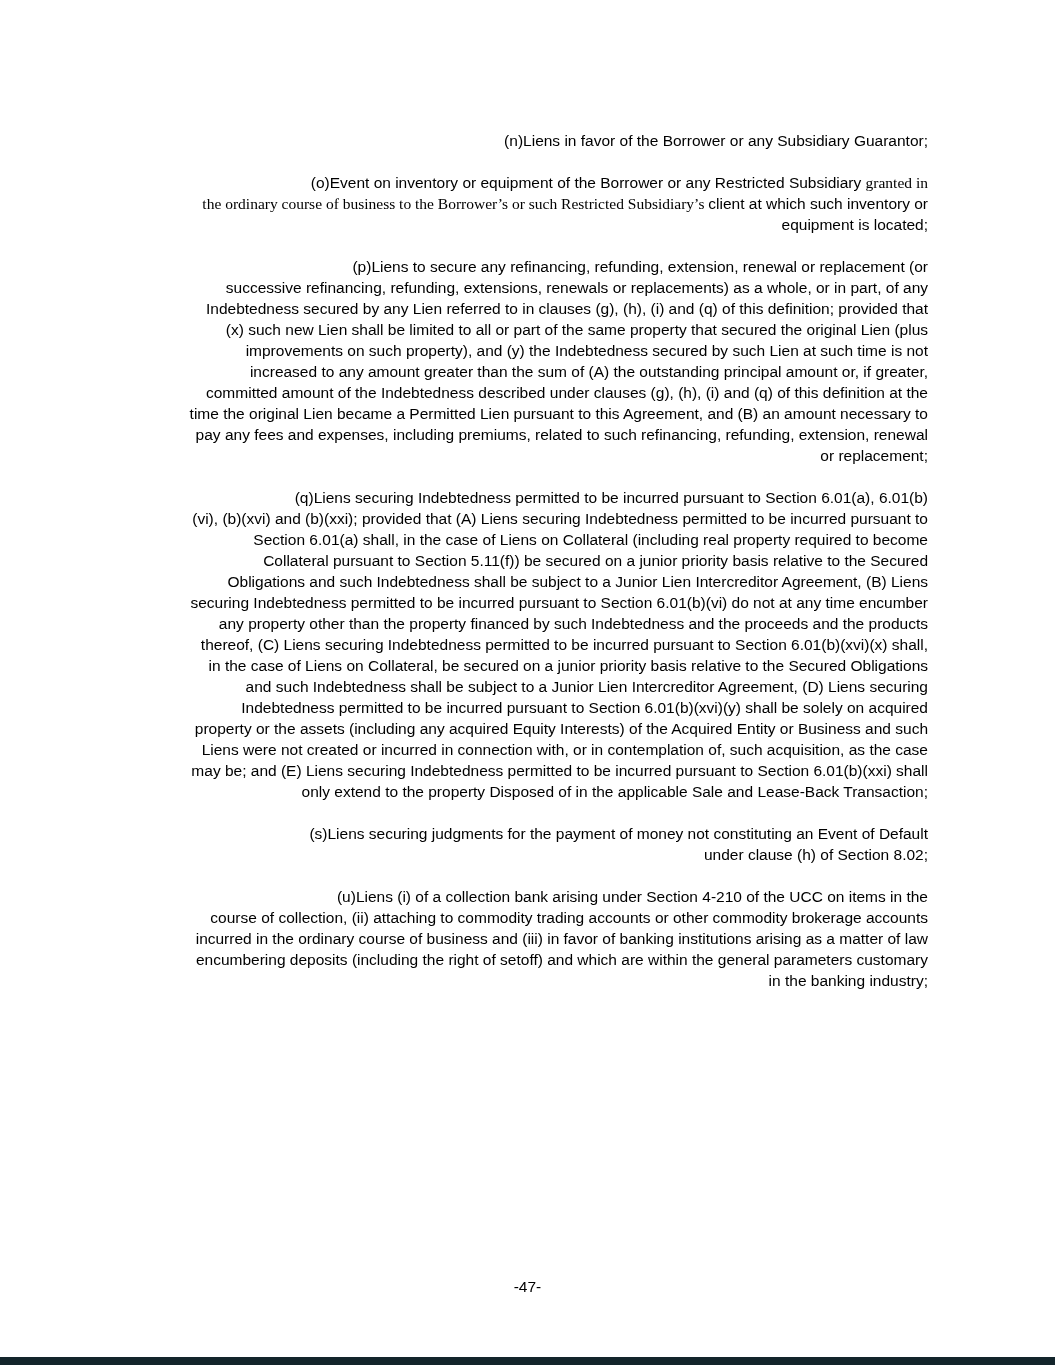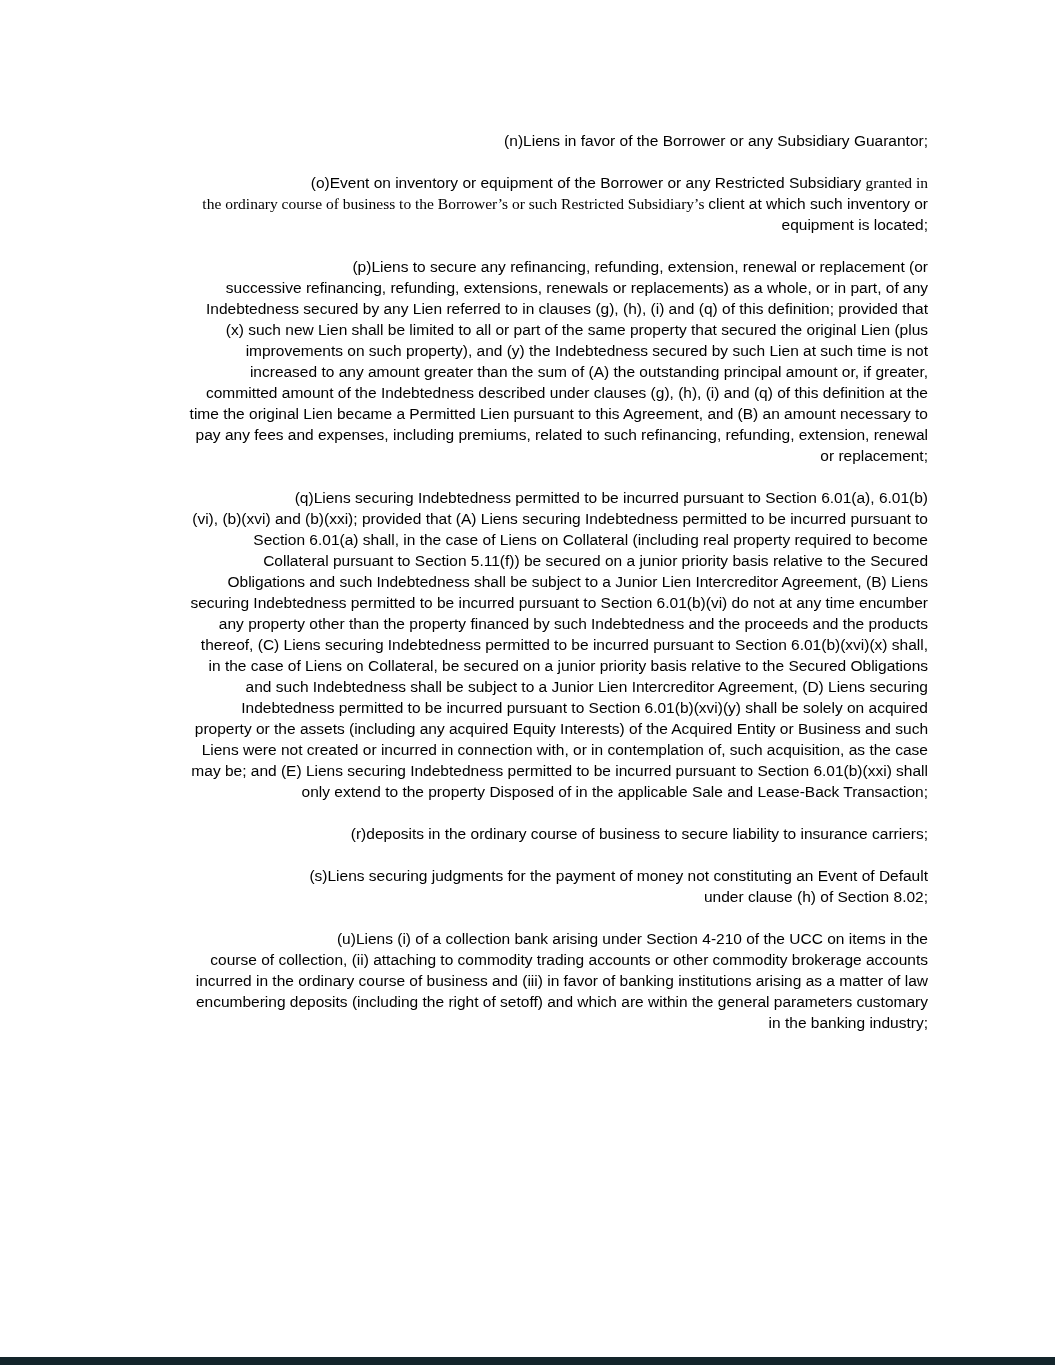--- a/index.html
+++ b/index.html
@@ -59,18 +59,18 @@
 </style>
 </head>
 <body>
 
 <div class="page">
   <div class="content">
       <p class="para"><span class="plabel">(n)</span><span>Liens in favor of the Borrower or any Subsidiary Guarantor;</span></p>
       <p class="para"><span class="plabel">(o)</span><span>Event on inventory or equipment of the Borrower or any Restricted Subsidiary </span><span class="serif">granted in the ordinary course of business to the Borrower’s or such Restricted Subsidiary’s </span><span>client at which such inventory or equipment is located;</span></p>
       <p class="para"><span class="plabel">(p)</span><span>Liens to secure any refinancing, refunding, extension, renewal or replacement (or successive refinancing, refunding, extensions, renewals or replacements) as a whole, or in part, of any Indebtedness secured by any Lien referred to in clauses (g), (h), (i) and (q) of this definition; </span><span class="u">provided</span><span> that (x) such new Lien shall be limited to all or part of the same property that secured the original Lien (plus improvements on such property), and (y) the Indebtedness secured by such Lien at such time is not increased to any amount greater than the sum of (A) the outstanding principal amount or, if greater, committed amount of the Indebtedness described under clauses (g), (h), (i) and (q) of this definition at the time the original Lien became a Permitted Lien pursuant to this Agreement, and (B) an amount necessary to pay any fees and expenses, including premiums, related to such refinancing, refunding, extension, renewal or replacement;</span></p>
       <p class="para"><span class="plabel">(q)</span><span>Liens securing Indebtedness permitted to be incurred pursuant to Section 6.01(a), 6.01(b)(vi), (b)(xvi) and (b)(xxi); </span><span class="u">provided</span><span> that (A) Liens securing Indebtedness permitted to be incurred pursuant to Section 6.01(a) shall, in the case of Liens on Collateral (including real property required to become Collateral pursuant to Section 5.11(f)) be secured on a junior priority basis relative to the Secured Obligations and such Indebtedness shall be subject to a Junior Lien Intercreditor Agreement, (B) Liens securing Indebtedness permitted to be incurred pursuant to Section 6.01(b)(vi) do not at any time encumber any property other than the property financed by such Indebtedness and the proceeds and the products thereof, (C) Liens securing Indebtedness permitted to be incurred pursuant to Section 6.01(b)(xvi)(x) shall, in the case of Liens on Collateral, be secured on a junior priority basis relative to the Secured Obligations and such Indebtedness shall be subject to a Junior Lien Intercreditor Agreement, (D) Liens securing Indebtedness permitted to be incurred pursuant to Section 6.01(b)(xvi)(y) shall be solely on acquired property or the assets (including any acquired Equity Interests) of the Acquired Entity or Business and such Liens were not created or incurred in connection with, or in contemplation of, such acquisition, as the case may be; and (E) Liens securing Indebtedness permitted to be incurred pursuant to Section 6.01(b)(xxi) shall only extend to the property Disposed of in the applicable Sale and Lease-Back Transaction;</span></p>
-      <p class="para"><span class="plabel">(r)</span><span>deposits in the ordinary course of business to secure liability to insurance carriers;</span></p>
       <p class="para"><span class="plabel">(s)</span><span>Liens securing judgments for the payment of money not constituting an Event of Default under clause (h) of Section 8.02;</span></p>
       <p class="para"><span class="plabel">(u)</span><span>Liens (i) of a collection bank arising under Section 4-210 of the UCC on items in the course of collection, (ii) attaching to commodity trading accounts or other commodity brokerage accounts incurred in the ordinary course of business and (iii) in favor of banking institutions arising as a matter of law encumbering deposits (including the right of setoff) and which are within the general parameters customary in the banking industry;</span></p>
     </div>
+  <div class="footer">-47-</div>
   <div class="bottom-bar"></div>
 </div>
 
 </body></html>

